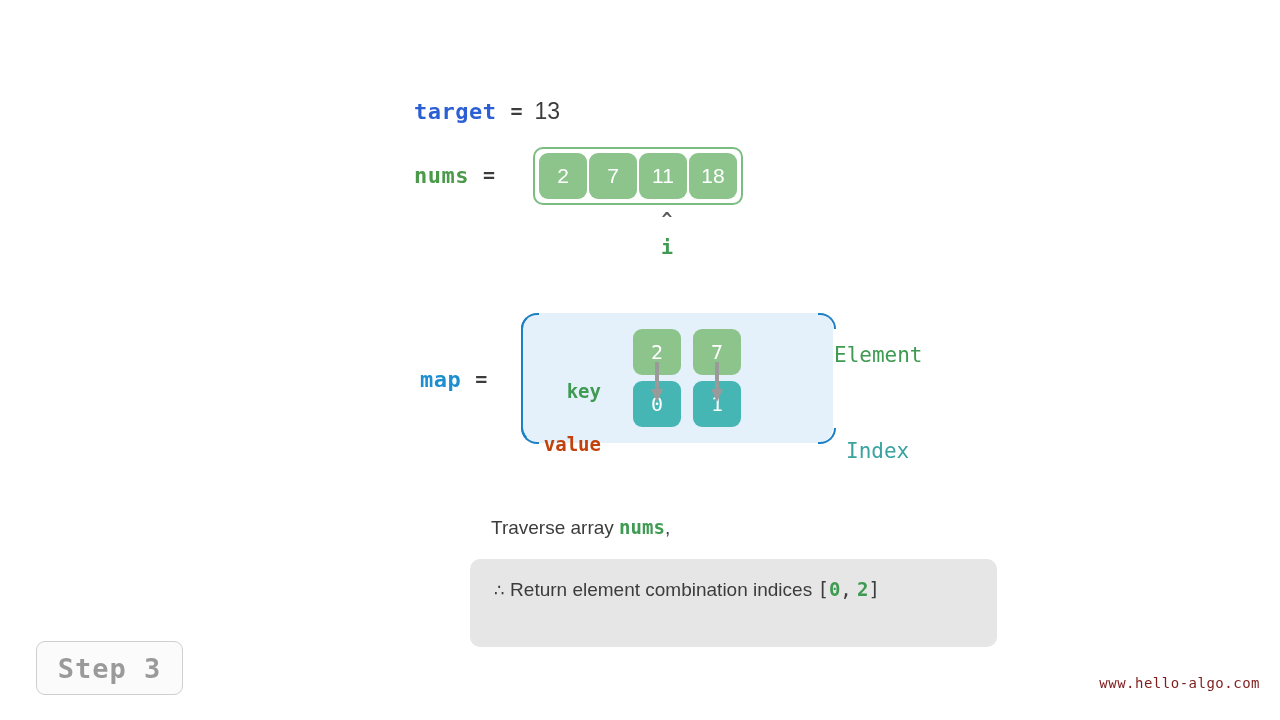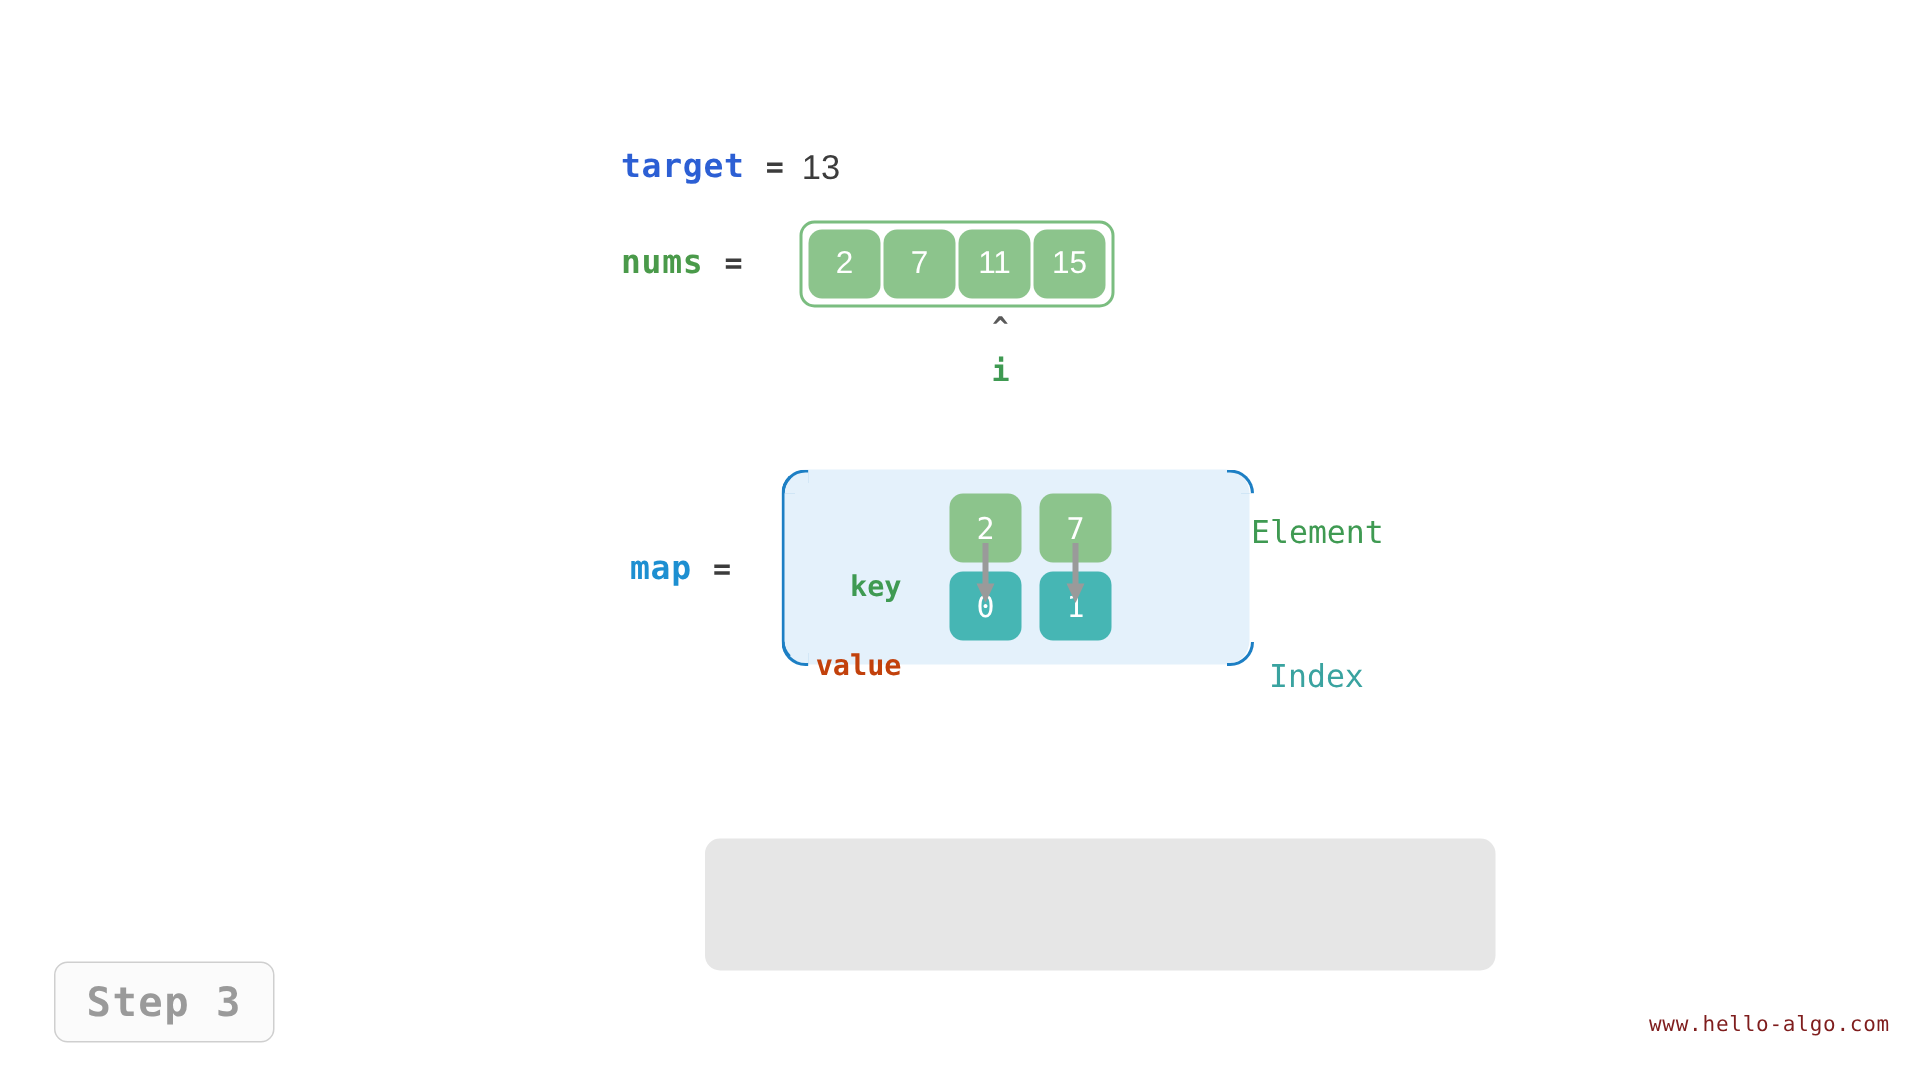--- a/index.html
+++ b/index.html
@@ -353,21 +353,21 @@
 
   <div class="nums-row">
     <span class="var-nums">nums</span>
     <span class="eq-sign">=</span>
   </div>
 
   <div class="nums-array">
     <div class="cell">2</div>
     <div class="cell">7</div>
     <div class="cell">11</div>
-    <div class="cell">15</div>
+    <div class="cell">18</div>
   </div>
 
   <div class="pointer-caret" style="left:643px;">^</div>
   <div class="pointer-label" style="left:643px;">i</div>
 
   <div class="map-row">
     <span class="var-map">map</span>
     <span class="eq-sign">=</span>
   </div>
 
@@ -388,21 +388,28 @@
   <div class="kv-cell key" style="left:693px;">7</div>
   <div class="kv-cell value" style="left:693px;">1</div>
   <svg class="kv-arrow" style="left:710px;" viewBox="0 0 14 42">
     <line x1="7" y1="0" x2="7" y2="30" stroke="#9a9a9a" stroke-width="4"></line>
     <polygon points="7,40 1,27 13,27" fill="#9a9a9a"></polygon>
   </svg>
 
   <div class="side-label element">Element</div>
   <div class="side-label index">Index</div>
 
+  <div class="desc-line">
+    <span>Traverse array </span><span class="tok-nums">nums</span><span>,</span>
+  </div>
 
   <div class="reason-box">
+    <div class="reason-line">
+      <span class="logic-sym">∴</span>
+      <span>Return element combination indices </span><span class="tok-bracket">[</span><span class="tok-green">0</span><span class="tok-bracket">,</span> <span class="tok-green">2</span><span class="tok-bracket">]</span>
+    </div>
   </div>
 
   <div class="step-badge">Step 3</div>
 
   <div class="watermark">www.hello-algo.com</div>
 
 </div>
 
 </body></html>

